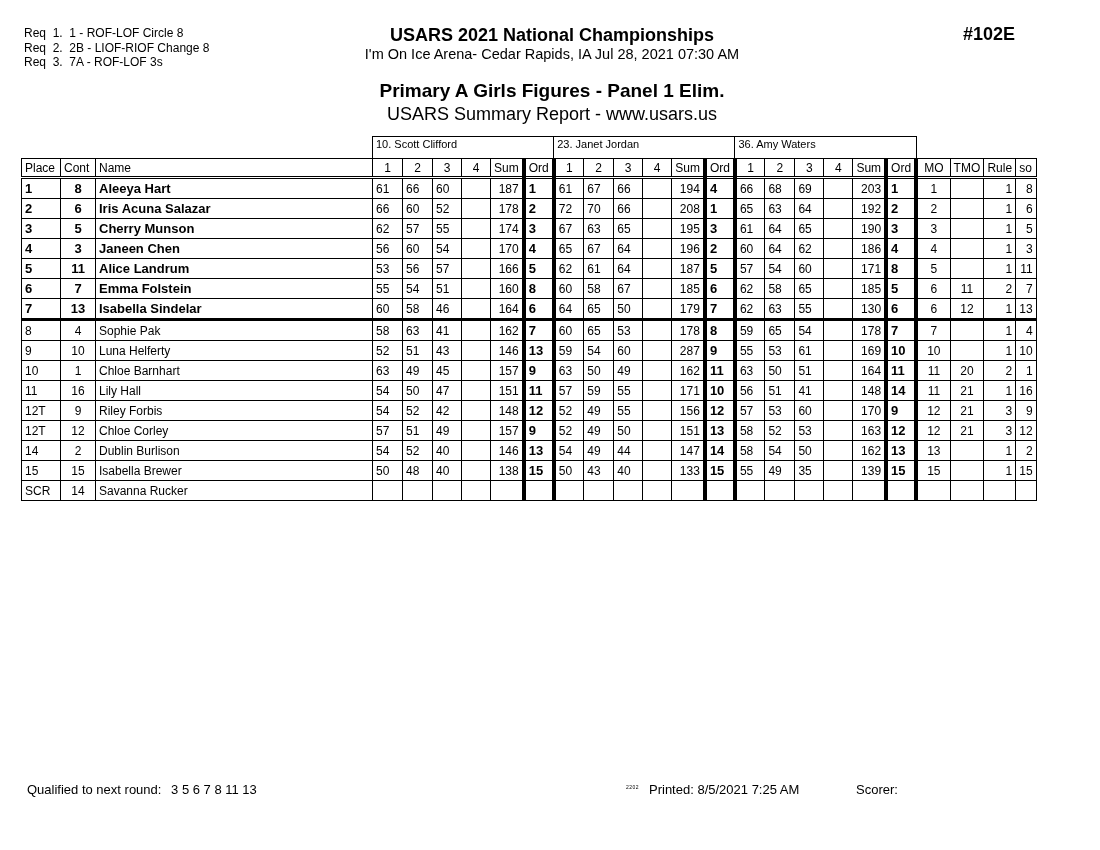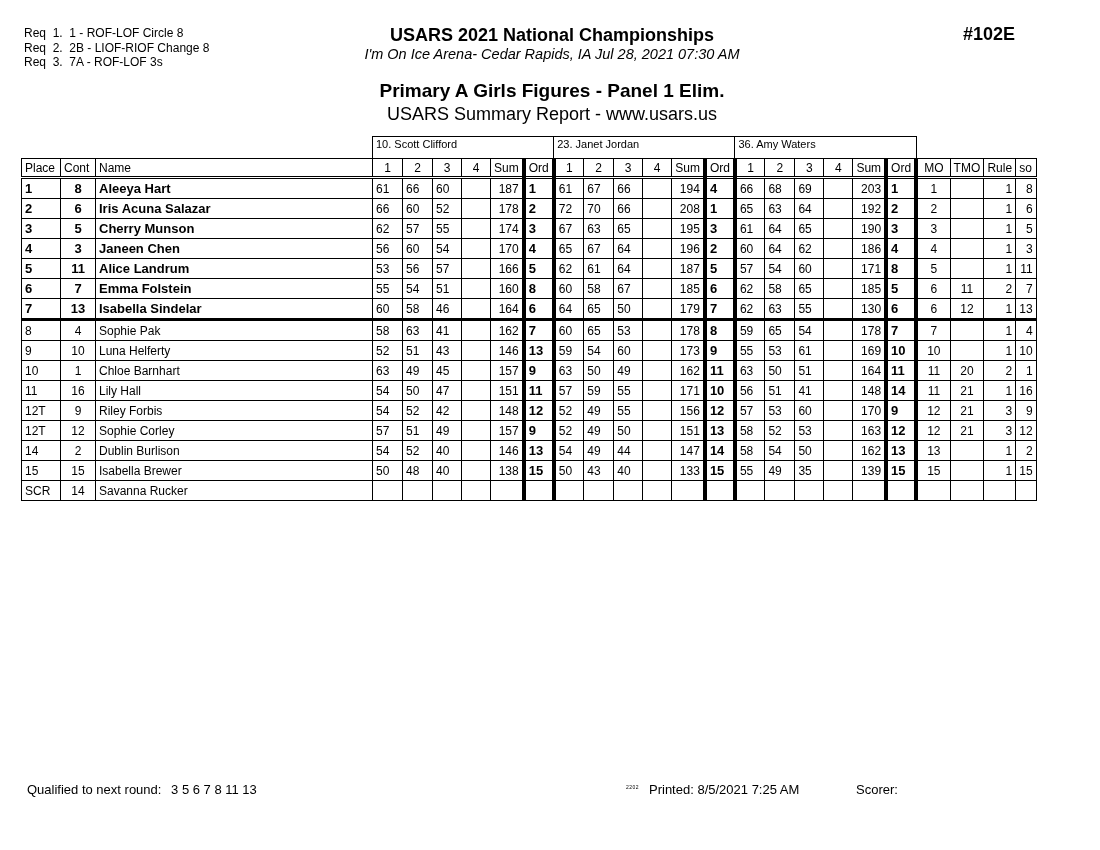--- a/index.html
+++ b/index.html
@@ -3,21 +3,21 @@
 <meta charset="utf-8">
 <style>
   html, body { margin:0; padding:0; background:#ffffff; }
   body { width:1100px; height:850px; position:relative; overflow:hidden;
          font-family:"Liberation Sans", sans-serif; color:#000; }
   .abs { position:absolute; }
   .req { left:24px; top:26px; font-size:12px; line-height:14.5px; }
   .req div { white-space:pre; }
   .hdr { left:300px; width:504px; top:24px; text-align:center; }
   .hdr .t1 { font-size:18px; font-weight:bold; line-height:22px; }
-  .hdr .t2 { font-size:14.5px; line-height:17px;font-style:italic; }
+  .hdr .t2 { font-size:14.5px; line-height:17px; }
   .hdr .t3 { font-size:19px; font-weight:bold; line-height:25px; margin-top:15px; }
   .hdr .t4 { font-size:18px; line-height:22px; }
   .evno { left:963px; top:24px; font-size:18px; font-weight:bold; }
 
   table.res { position:absolute; left:21px; top:136px; border-collapse:collapse;
               font-size:12px; table-layout:fixed; }
   table.res td { border:1px solid #000; height:19px; padding:0 3px; white-space:nowrap;
                  overflow:hidden; }
   table.res tr.judge td { height:19px; }
   table.res tr.judge td.blank { border:none; }
@@ -337,21 +337,21 @@
         <td>52</td>
         <td>51</td>
         <td>43</td>
         <td></td>
         <td class="r">146</td>
         <td class="ord">13</td>
         <td>59</td>
         <td>54</td>
         <td>60</td>
         <td></td>
-        <td class="r">173</td>
+        <td class="r">287</td>
         <td class="ord">9</td>
         <td>55</td>
         <td>53</td>
         <td>61</td>
         <td></td>
         <td class="r">169</td>
         <td class="ord">10</td>
         <td class="c">10</td>
         <td class="c"></td>
         <td class="r">1</td>
@@ -434,21 +434,21 @@
         <td class="r">170</td>
         <td class="ord">9</td>
         <td class="c">12</td>
         <td class="c">21</td>
         <td class="r">3</td>
         <td class="r">9</td>
       </tr>
       <tr>
         <td class="pl">12T</td>
         <td class="ct c">12</td>
-        <td class="nm">Sophie Corley</td>
+        <td class="nm">Chloe Corley</td>
         <td>57</td>
         <td>51</td>
         <td>49</td>
         <td></td>
         <td class="r">157</td>
         <td class="ord">9</td>
         <td>52</td>
         <td>49</td>
         <td>50</td>
         <td></td>

